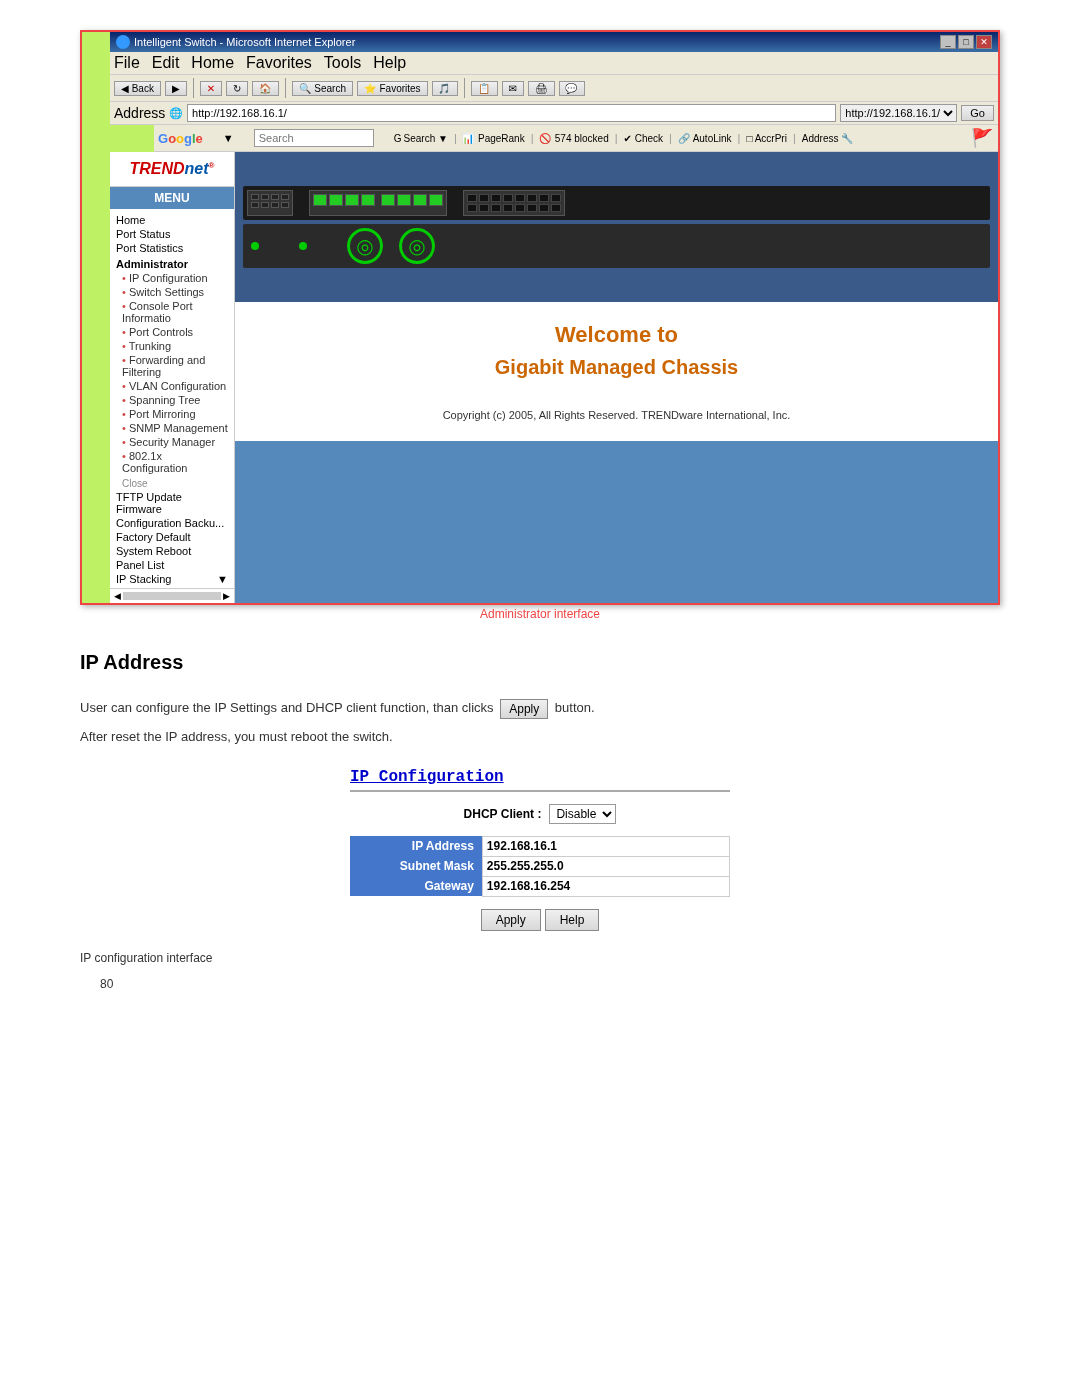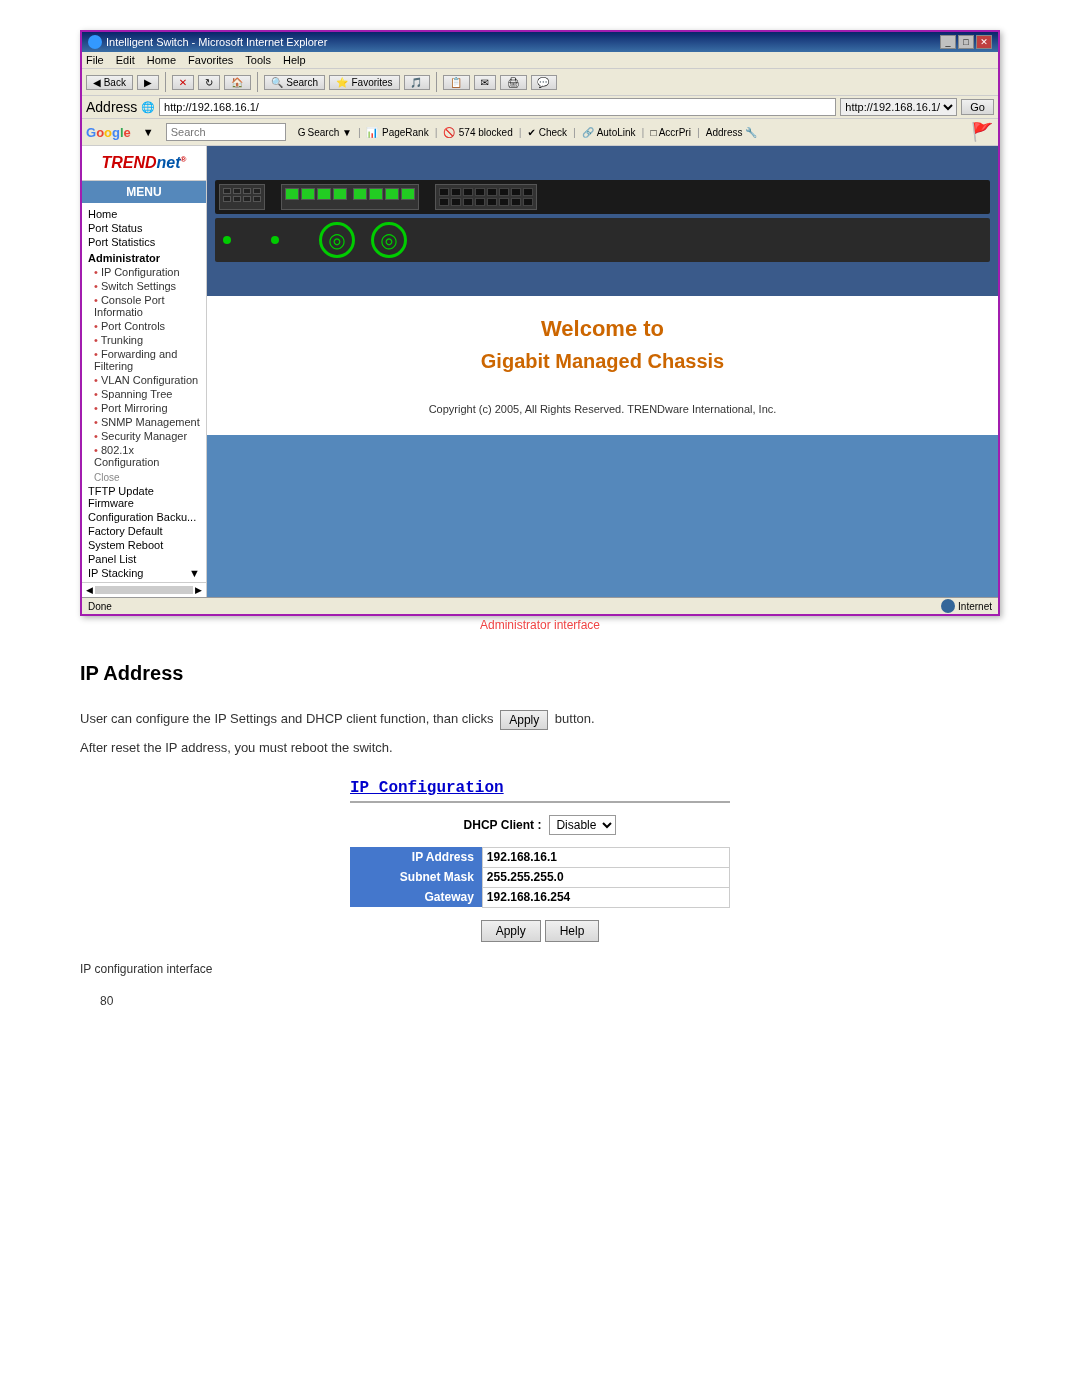--- a/index.html
+++ b/index.html
@@ -7,24 +7,25 @@
       background: #fff;
       font-family: Arial, sans-serif;
       font-size: 13px;
       width: 1080px;
       min-height: 1397px;
       padding: 30px 80px;
     }
 
     
     .browser-window {
-      border: 2px solid #a21caf;
+      border: 2px solid #ef4444;
       width: 100%;
       background: #bef264;
       box-shadow: 2px 2px 6px rgba(0,0,0,0.3);
+      padding-left: 28px;
     }
 
     .browser-titlebar {
       background: linear-gradient(to bottom, #0a246a, #3a6ea5);
       color: #fff;
       font-size: 11px;
       padding: 3px 6px;
       display: flex;
       align-items: center;
       justify-content: space-between;
@@ -50,21 +51,21 @@
       font-size: 9px;
       display: flex; align-items: center; justify-content: center;
       cursor: pointer;
       color: #000;
     }
     .titlebar-btn.close { background: #c04040; color: #fff; }
 
     .browser-menubar {
       background: #ece9d8;
       padding: 2px 4px;
-      font-size: 11px;
+      font-size: 16px;
       display: flex; gap: 12px;
       border-bottom: 1px solid #ccc;
     }
     .browser-menubar span { cursor: pointer; }
 
     .browser-toolbar {
       background: #ece9d8;
       padding: 3px 4px;
       display: flex;
       align-items: center;
@@ -106,23 +107,24 @@
       padding: 1px 8px;
       font-size: 11px;
       cursor: pointer;
     }
 
     .google-bar {
       background: #ece9d8;
       padding: 2px 4px;
       display: flex;
       align-items: center;
-      gap: 12px;
+      gap: 20px;
       border-bottom: 1px solid #ccc;
       font-size: 11px;
+      margin-left: 44px;
     }
     .google-logo {
       font-size: 13px; font-weight: bold;
       color: #000;
     }
     .google-logo span.g { color: #4285f4; }
     .google-logo span.o1 { color: #ea4335; }
     .google-logo span.o2 { color: #fbbc05; }
     .google-logo span.g2 { color: #4285f4; }
     .google-logo span.l { color: #34a853; }
@@ -380,21 +382,21 @@
     }
 
     .config-caption {
       font-size: 12px;
       color: #333;
       margin-top: 4px;
     }
     .page-number {
       font-size: 12px;
       color: #333;
-      margin-top: 18px;
+      margin-top: 12px;
     }
   </style>
 </head>
 <body>
 
 <div class="browser-window">
 
   <div class="browser-titlebar">
     <div class="browser-titlebar-left">
       <span class="ie-icon"></span>
@@ -593,27 +595,20 @@
       </div>
 
       <div class="switch-welcome-area">
         <div class="welcome-text">Welcome to</div>
         <div class="gigabit-text">Gigabit Managed Chassis</div>
         <div class="copyright-text">Copyright (c) 2005, All Rights Reserved. TRENDware International, Inc.</div>
       </div>
     </div>
   </div>
 
-  <div class="browser-statusbar">
-    <span>Done</span>
-    <div class="status-internet">
-      <span class="internet-icon"></span>
-      <span>Internet</span>
-    </div>
-  </div>
 </div>
 
 <div class="figure-caption">Administrator interface</div>
 
 <div>
   <div class="section-title">IP Address</div>
 
   <p class="body-text">
     <span>User can configure the IP Settings and DHCP client function, than clicks</span>
     <button class="inline-apply-btn">Apply</button>

